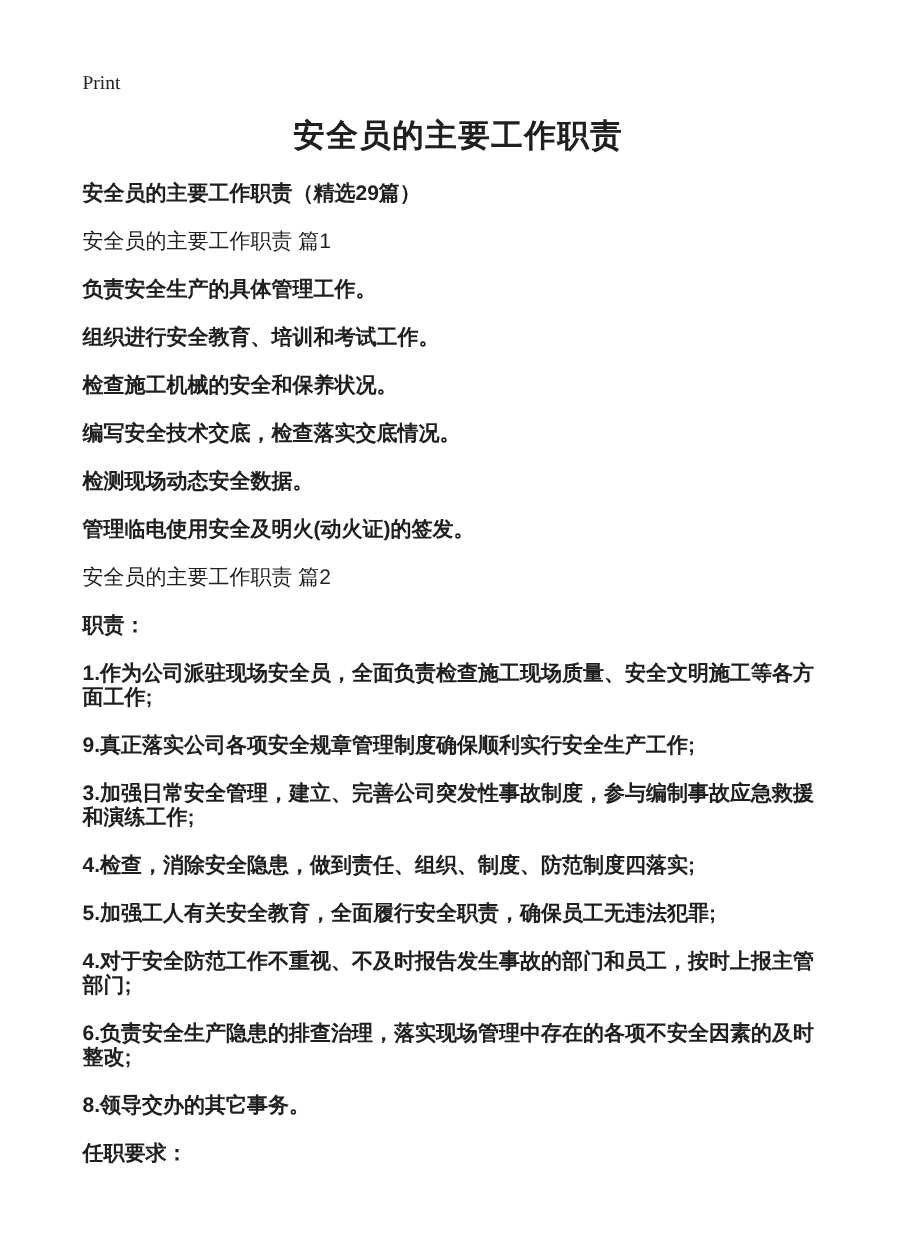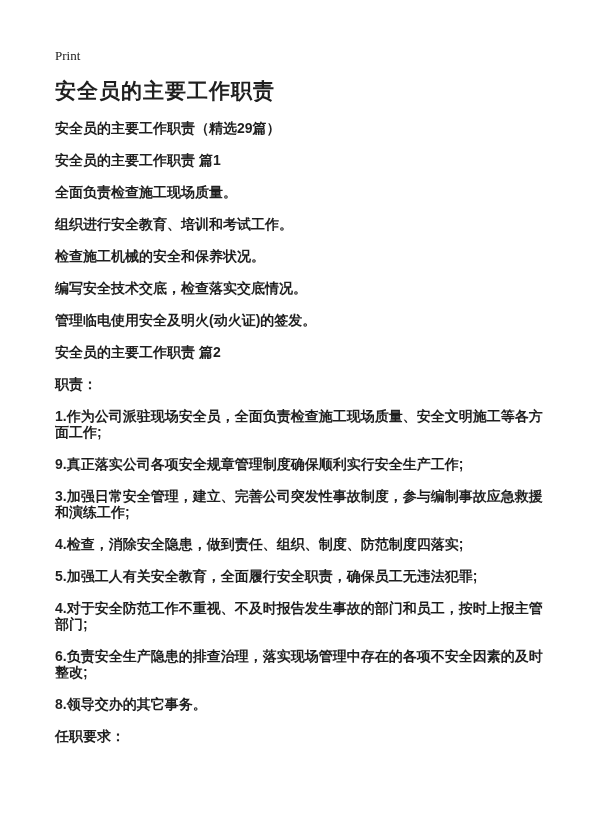--- a/index.html
+++ b/index.html
@@ -26,55 +26,56 @@
     font-size: 13px;
     line-height: 14px;
     color: #222222;
     display: inline-block;
   }
   .doc-title {
     margin: 14px 0 0 0;
     font-size: 21px;
     line-height: 26px;
     font-weight: bold;
-    text-align: left;
+    text-align: center;
     letter-spacing: 1px;
   }
   .para {
     margin: 16px 0 0 0;
     font-size: 14px;
     line-height: 16px;
     font-weight: bold;
     word-break: break-all;
   }
   .heading {
     margin: 16px 0 0 0;
     font-size: 14px;
     line-height: 16px;
-    font-weight: bold;
+    font-weight: normal;
     word-break: break-all;
   }
 </style>
 </head>
 <body>
 
 <div class="page">
 
   <span class="print-label">Print</span>
 
   <h1 class="doc-title">安全员的主要工作职责</h1>
 
   <p class="para">安全员的主要工作职责（精选29篇）</p>
 
   <h2 class="heading">安全员的主要工作职责 篇1</h2>
 
-  <p class="para">全面负责检查施工现场质量。</p>
+  <p class="para">负责安全生产的具体管理工作。</p>
   <p class="para">组织进行安全教育、培训和考试工作。</p>
   <p class="para">检查施工机械的安全和保养状况。</p>
   <p class="para">编写安全技术交底，检查落实交底情况。</p>
+  <p class="para">检测现场动态安全数据。</p>
   <p class="para">管理临电使用安全及明火(动火证)的签发。</p>
 
   <h2 class="heading">安全员的主要工作职责 篇2</h2>
 
   <p class="para">职责：</p>
   <p class="para">1.作为公司派驻现场安全员，全面负责检查施工现场质量、安全文明施工等各方面工作;</p>
   <p class="para">9.真正落实公司各项安全规章管理制度确保顺利实行安全生产工作;</p>
   <p class="para">3.加强日常安全管理，建立、完善公司突发性事故制度，参与编制事故应急救援和演练工作;</p>
   <p class="para">4.检查，消除安全隐患，做到责任、组织、制度、防范制度四落实;</p>
   <p class="para">5.加强工人有关安全教育，全面履行安全职责，确保员工无违法犯罪;</p>

